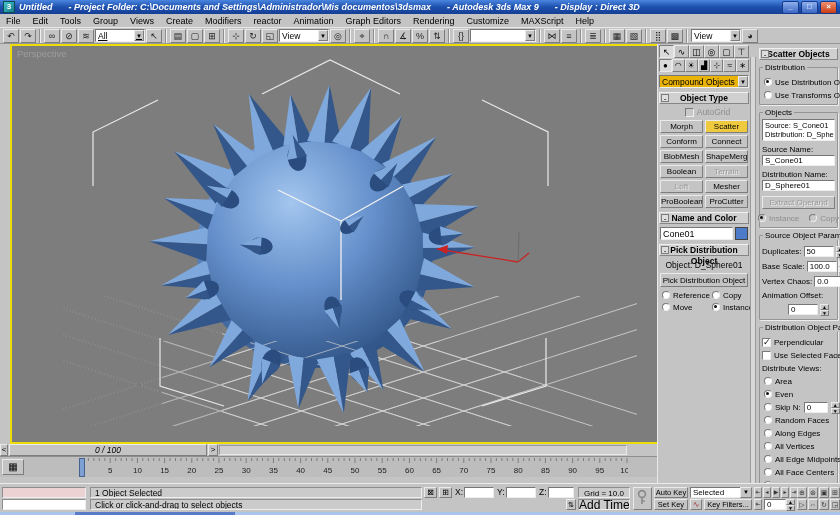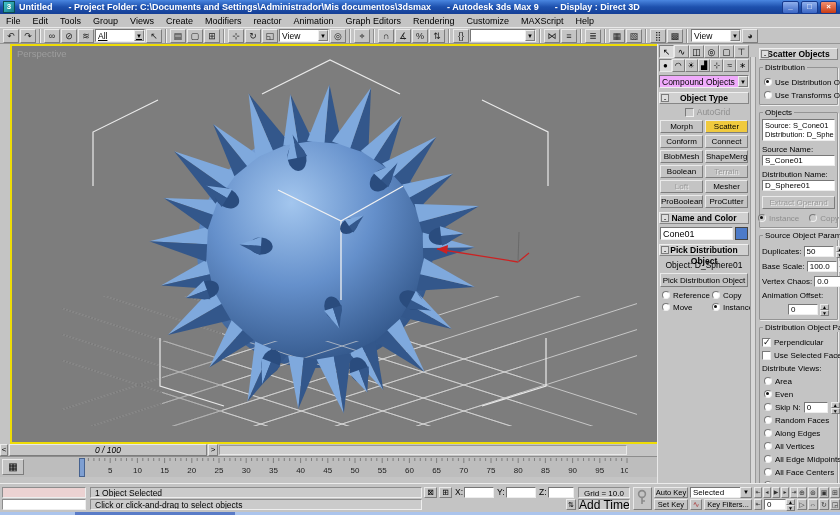--- a/index.html
+++ b/index.html
@@ -5,21 +5,21 @@
   html,body{margin:0;padding:0;background:#555;}
   #window{position:relative;width:840px;height:515px;background:#c4c4c4;
     font-family:"Liberation Sans",sans-serif;font-size:9px;color:#000;overflow:hidden;}
 
   
   .titlebar{position:absolute;left:0;top:0;width:840px;height:14px;box-sizing:border-box;
     background:linear-gradient(180deg,#4a86e0,#1d50ad 50%,#153f96);display:flex;align-items:center;
     color:#fff;font-size:9px;font-weight:bold;padding:0 3px;}
   .appicon{width:10px;height:10px;background:linear-gradient(135deg,#45c7ce,#167a86);
     border:1px solid #0c4a52;color:#fff;font-size:8px;line-height:9px;text-align:center;margin-right:4px;flex:none;}
-  .tseg{margin-right:16px;white-space:nowrap;}
+  .tseg{margin-right:16px;white-space:nowrap;font-style:italic;}
   .winbtns{margin-left:auto;display:flex;gap:2px;}
   .wbtn{width:15px;height:11px;background:linear-gradient(#8fb0ec,#3a66c5);border:1px solid #16398c;
     border-radius:2px;color:#fff;font-size:8px;line-height:9px;text-align:center;font-weight:bold;}
   .wbtn.close{background:linear-gradient(#ef9071,#c93c14);}
 
   
   .menubar{position:absolute;left:0;top:14px;width:840px;height:13px;display:flex;align-items:center;background:#c4c4c4;}
   .mitem{padding:0 6px;font-size:9px;white-space:nowrap;}
   .toolbar{position:absolute;left:0;top:27px;width:840px;height:17px;box-sizing:border-box;display:flex;
     align-items:center;gap:1px;padding-left:3px;background:#c4c4c4;border-top:1px solid #e8e8e8;border-bottom:1px solid #969696;}
@@ -54,21 +54,21 @@
   .cmdpanel{position:absolute;left:657px;top:44px;width:183px;height:439px;background:#c4c4c4;
     display:flex;border-left:1px solid #e9e9e9;box-sizing:border-box;overflow:hidden;}
   .cpleft{width:90px;flex:none;padding:0 1px;}
   .cpscroll{width:4px;flex:none;background:#d8d8d8;border-left:1px solid #9a9a9a;border-right:1px solid #9a9a9a;margin-top:13px;}
   .cpright{flex:1;padding:0 2px 0 3px;overflow:hidden;}
   .cptabs,.cpcats{display:flex;margin-top:1px;}
   .cptab,.cpcat{flex:1;height:13px;text-align:center;line-height:12px;font-size:9px;background:#c4c4c4;
     border:1px solid;border-color:#eaeaea #7d7d7d #7d7d7d #eaeaea;box-sizing:border-box;}
   .cpcat{font-size:8px;}
   .cptab.active,.cpcat.active{background:#dadada;border-color:#7d7d7d #eaeaea #eaeaea #7d7d7d;}
-  .cpdd{margin-top:3px;height:13px;background:#f0abfc;border:1px solid;border-color:#777 #eee #eee #777;
+  .cpdd{margin-top:3px;height:13px;background:#eab308;border:1px solid;border-color:#777 #eee #eee #777;
     display:flex;align-items:center;font-size:8.5px;box-sizing:border-box;}
   .cpdd .lbl{flex:1;padding:0 2px;white-space:nowrap;overflow:hidden;}
   .cpdd .arr{width:10px;height:11px;flex:none;background:#c4c4c4;border:1px solid;border-color:#eee #7d7d7d #7d7d7d #eee;
     font-size:6px;line-height:10px;text-align:center;box-sizing:border-box;}
   .roll{position:relative;margin-top:4px;height:12px;background:#d0d0d0;border:1px solid;
     border-color:#efefef #868686 #868686 #efefef;font-weight:bold;font-size:8.5px;text-align:center;line-height:11px;box-sizing:border-box;}
   .roll .pm{position:absolute;left:1px;top:1px;width:8px;height:8px;border:1px solid #7c7c7c;background:#dedede;
     font-size:8px;line-height:7px;text-align:center;font-weight:normal;box-sizing:border-box;}
   .agrow{display:flex;align-items:center;justify-content:center;gap:3px;margin-top:3px;color:#8e8e8e;font-size:8.5px;padding-left:7px;}
   .cb{width:9px;height:9px;background:#fff;border:1px solid;border-color:#7a7a7a #eee #eee #7a7a7a;box-sizing:border-box;position:relative;flex:none;}

